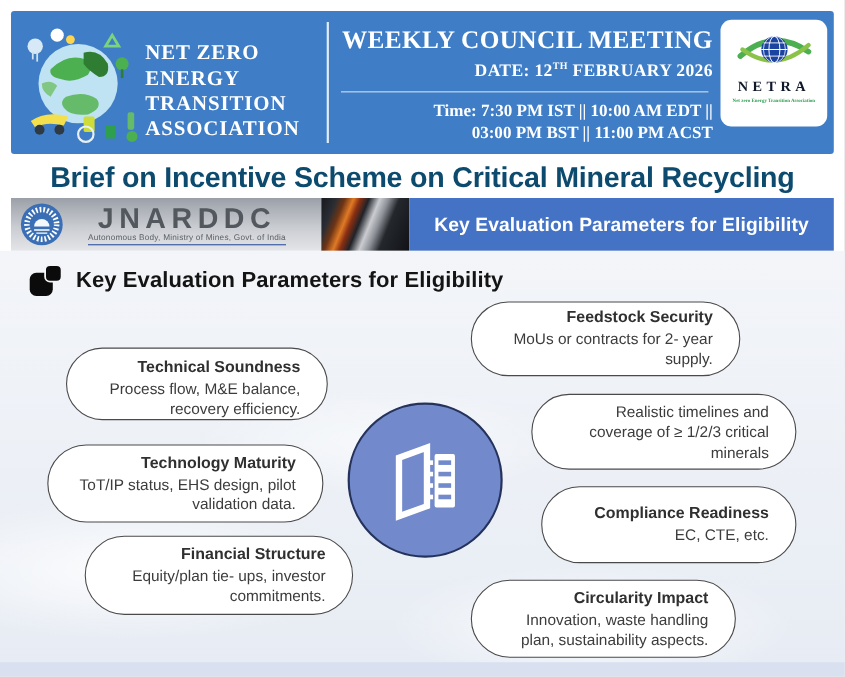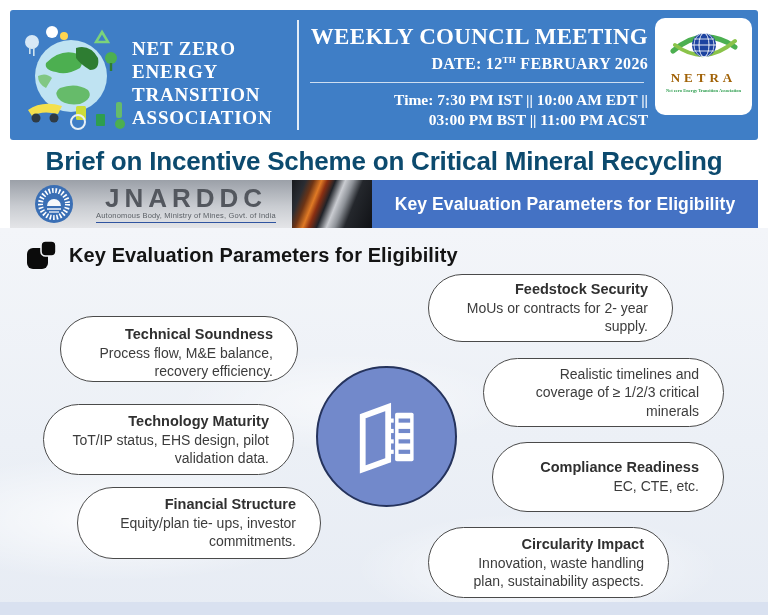--- a/index.html
+++ b/index.html
@@ -27,32 +27,32 @@
   }
   .meeting-title { font-size:23px; font-weight:800; letter-spacing:0.3px; }
   .date-line { font-size:16px; font-weight:bold; margin-top:5px; letter-spacing:0.3px; }
   .date-line sup { font-size:9px; vertical-align:super; }
   .mid-hr { height:1px; background:rgba(255,255,255,0.75); margin:9px 4px 7px 4px; }
   .time-line { font-size:15.5px; font-weight:bold; line-height:20px; }
   .netra-card {
     position:absolute; right:6px; top:8px; width:97px; height:97px; background:#fff;
     border-radius:10px; text-align:center; padding-top:5px;
   }
-  .netra-name { font-size:13px; font-weight:bold; color:#a16207; letter-spacing:4px; margin-top:-1px; }
+  .netra-name { font-size:13px; font-weight:bold; color:#0f172a; letter-spacing:4px; margin-top:-1px; }
   .netra-tagline { font-size:4.5px; color:#2e9e4f; font-weight:bold; margin-top:2px; }
   
   .subtitle {
     position:absolute; top:146px; left:0; width:100%; text-align:center;
     color:#0c4a6e; font-size:26px; font-weight:bold; letter-spacing:-0.2px;
   }
   
   .orgbar { position:absolute; left:10px; top:180px; width:748px; height:48px; display:flex; }
   .orgbar-left {
     width:282px; background:linear-gradient(180deg,#9ba0a8 0%,#c9ccd1 55%,#e4e5e8 100%);
-    position:relative; display:flex; align-items:center;justify-content:center;
+    position:relative; display:flex; align-items:center;
   }
   .jnarddc-logo { margin-left:8px; width:40px; height:40px; flex:0 0 auto; }
   .jnarddc-txt { margin-left:22px; text-align:center; }
   .jnarddc-name { font-size:26px; color:#53575e; letter-spacing:5px; font-weight:600; line-height:26px; }
   .jnarddc-sub {
     font-size:7.5px; color:#5c6167; border-bottom:1.5px solid #2f54a0; padding-bottom:2px; letter-spacing:0.2px;
   }
   .orgbar-photo {
     width:80px; flex:0 0 auto;
     background:linear-gradient(112deg,

